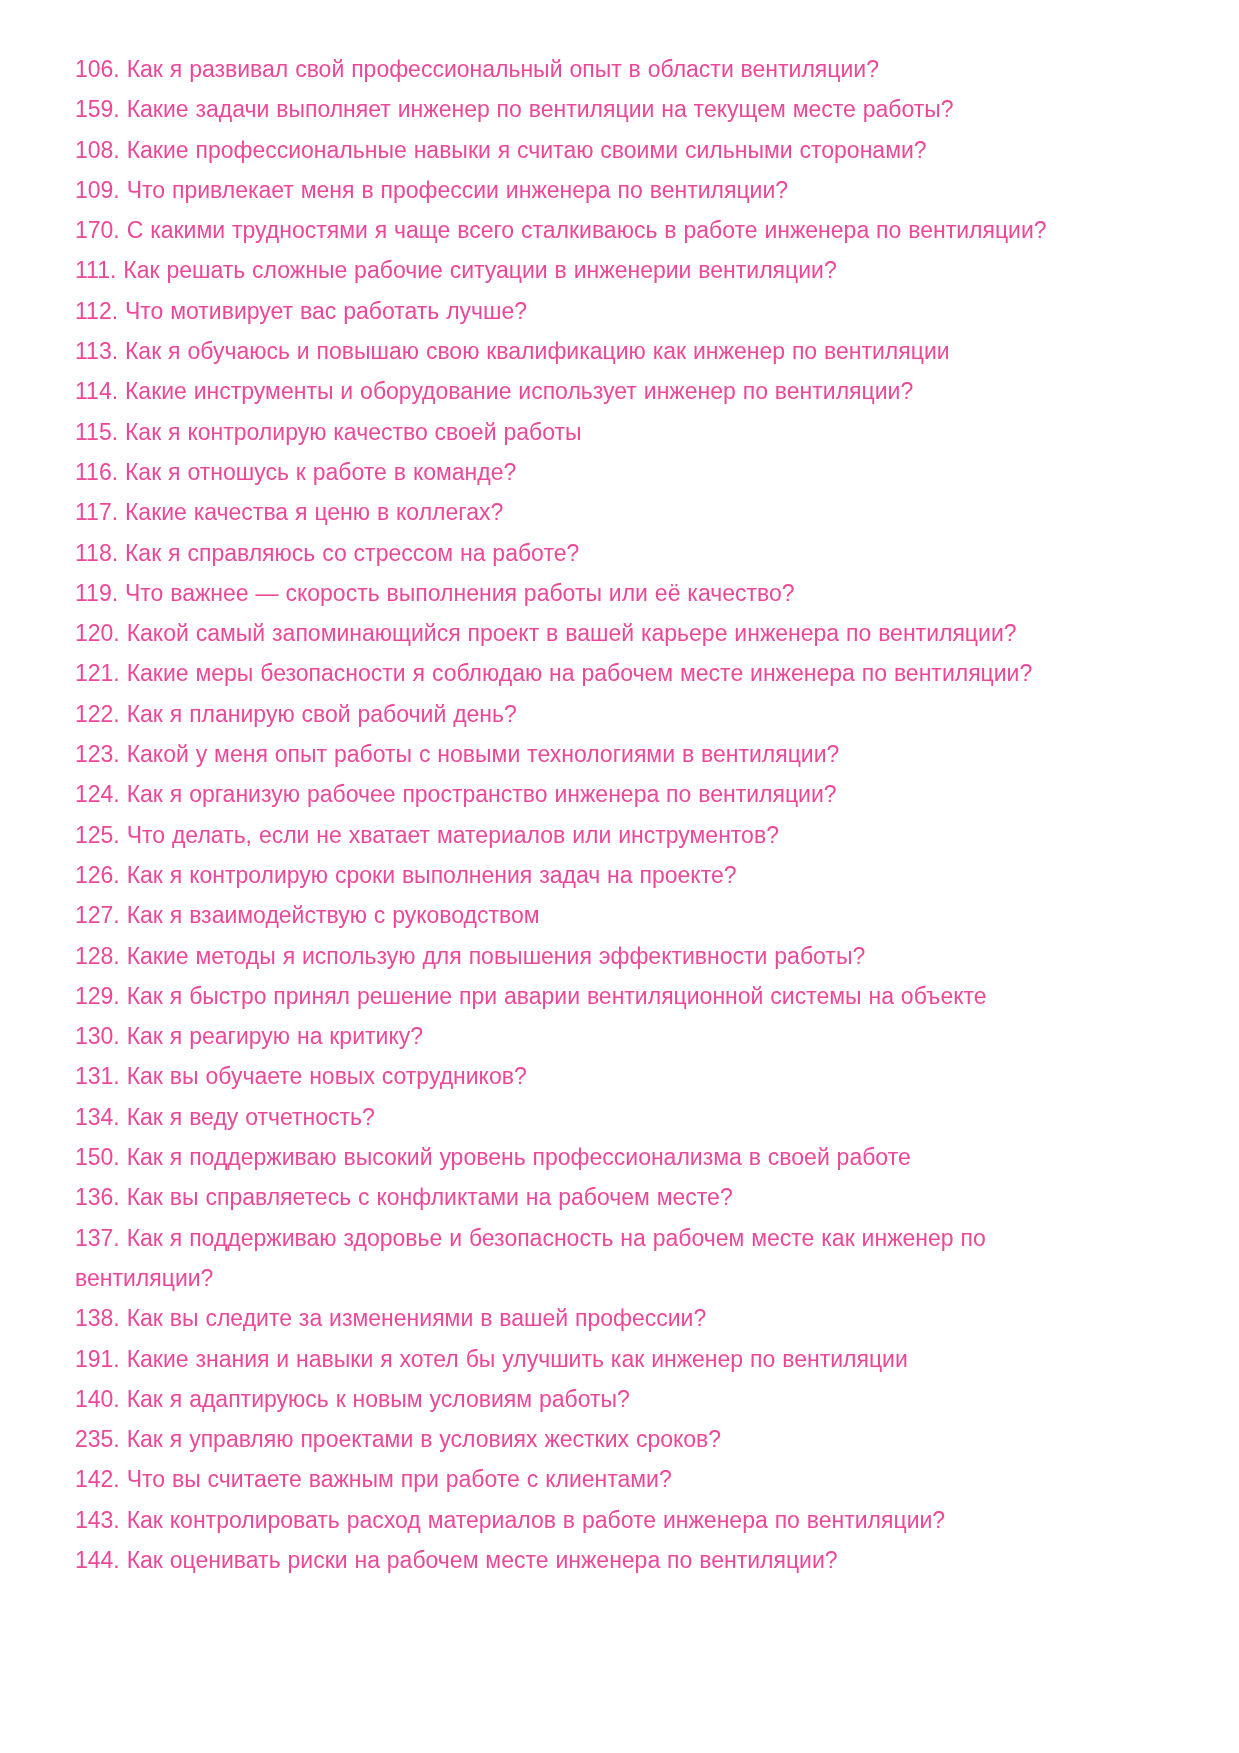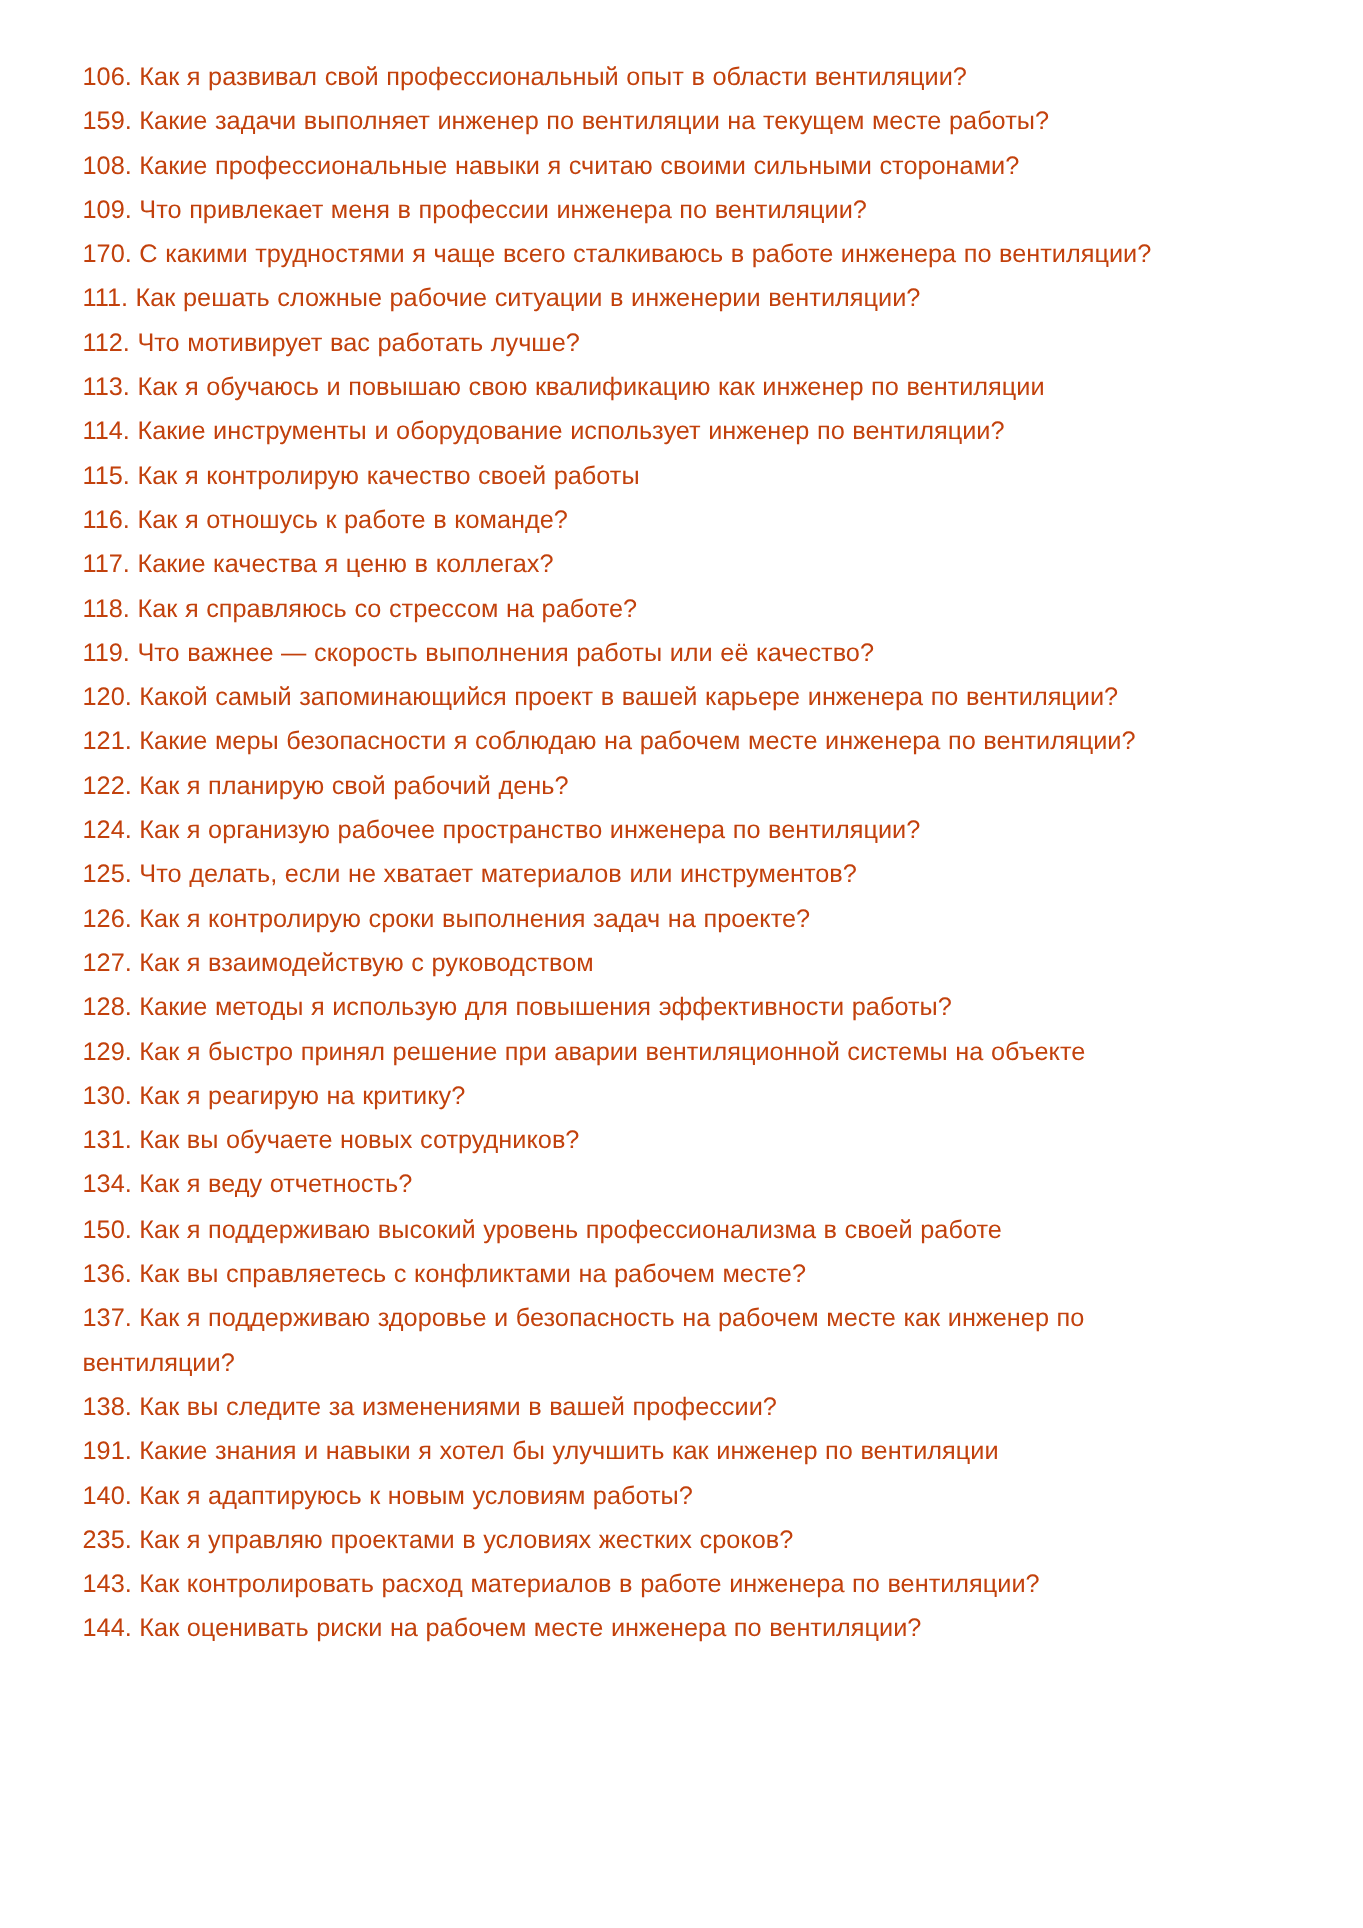--- a/index.html
+++ b/index.html
@@ -21,21 +21,21 @@
     background: #ffffff;
   }
   .question-list {
     width: 1014px;
   }
   p.question {
     margin: 0;
     padding: 0;
     font-size: 23px;
     line-height: 40.3px;
-    color: #c2410c;
+    color: #ec4899;
     word-spacing: 0.5px;
   }
 </style>
 </head>
 <body>
 
 <main class="page">
   <section class="question-list" id="question-list">
       <p class="question">106. Как я развивал свой профессиональный опыт в области вентиляции?</p>
       <p class="question">159. Какие задачи выполняет инженер по вентиляции на текущем месте работы?</p>
@@ -47,32 +47,34 @@
       <p class="question">113. Как я обучаюсь и повышаю свою квалификацию как инженер по вентиляции</p>
       <p class="question">114. Какие инструменты и оборудование использует инженер по вентиляции?</p>
       <p class="question">115. Как я контролирую качество своей работы</p>
       <p class="question">116. Как я отношусь к работе в команде?</p>
       <p class="question">117. Какие качества я ценю в коллегах?</p>
       <p class="question">118. Как я справляюсь со стрессом на работе?</p>
       <p class="question">119. Что важнее — скорость выполнения работы или её качество?</p>
       <p class="question">120. Какой самый запоминающийся проект в вашей карьере инженера по вентиляции?</p>
       <p class="question">121. Какие меры безопасности я соблюдаю на рабочем месте инженера по вентиляции?</p>
       <p class="question">122. Как я планирую свой рабочий день?</p>
+      <p class="question">123. Какой у меня опыт работы с новыми технологиями в вентиляции?</p>
       <p class="question">124. Как я организую рабочее пространство инженера по вентиляции?</p>
       <p class="question">125. Что делать, если не хватает материалов или инструментов?</p>
       <p class="question">126. Как я контролирую сроки выполнения задач на проекте?</p>
       <p class="question">127. Как я взаимодействую с руководством</p>
       <p class="question">128. Какие методы я использую для повышения эффективности работы?</p>
       <p class="question">129. Как я быстро принял решение при аварии вентиляционной системы на объекте</p>
       <p class="question">130. Как я реагирую на критику?</p>
       <p class="question">131. Как вы обучаете новых сотрудников?</p>
       <p class="question">134. Как я веду отчетность?</p>
       <p class="question">150. Как я поддерживаю высокий уровень профессионализма в своей работе</p>
       <p class="question">136. Как вы справляетесь с конфликтами на рабочем месте?</p>
       <p class="question">137. Как я поддерживаю здоровье и безопасность на рабочем месте как инженер по вентиляции?</p>
       <p class="question">138. Как вы следите за изменениями в вашей профессии?</p>
       <p class="question">191. Какие знания и навыки я хотел бы улучшить как инженер по вентиляции</p>
       <p class="question">140. Как я адаптируюсь к новым условиям работы?</p>
       <p class="question">235. Как я управляю проектами в условиях жестких сроков?</p>
+      <p class="question">142. Что вы считаете важным при работе с клиентами?</p>
       <p class="question">143. Как контролировать расход материалов в работе инженера по вентиляции?</p>
       <p class="question">144. Как оценивать риски на рабочем месте инженера по вентиляции?</p>
     </section>
 </main>
 
 </body></html>

